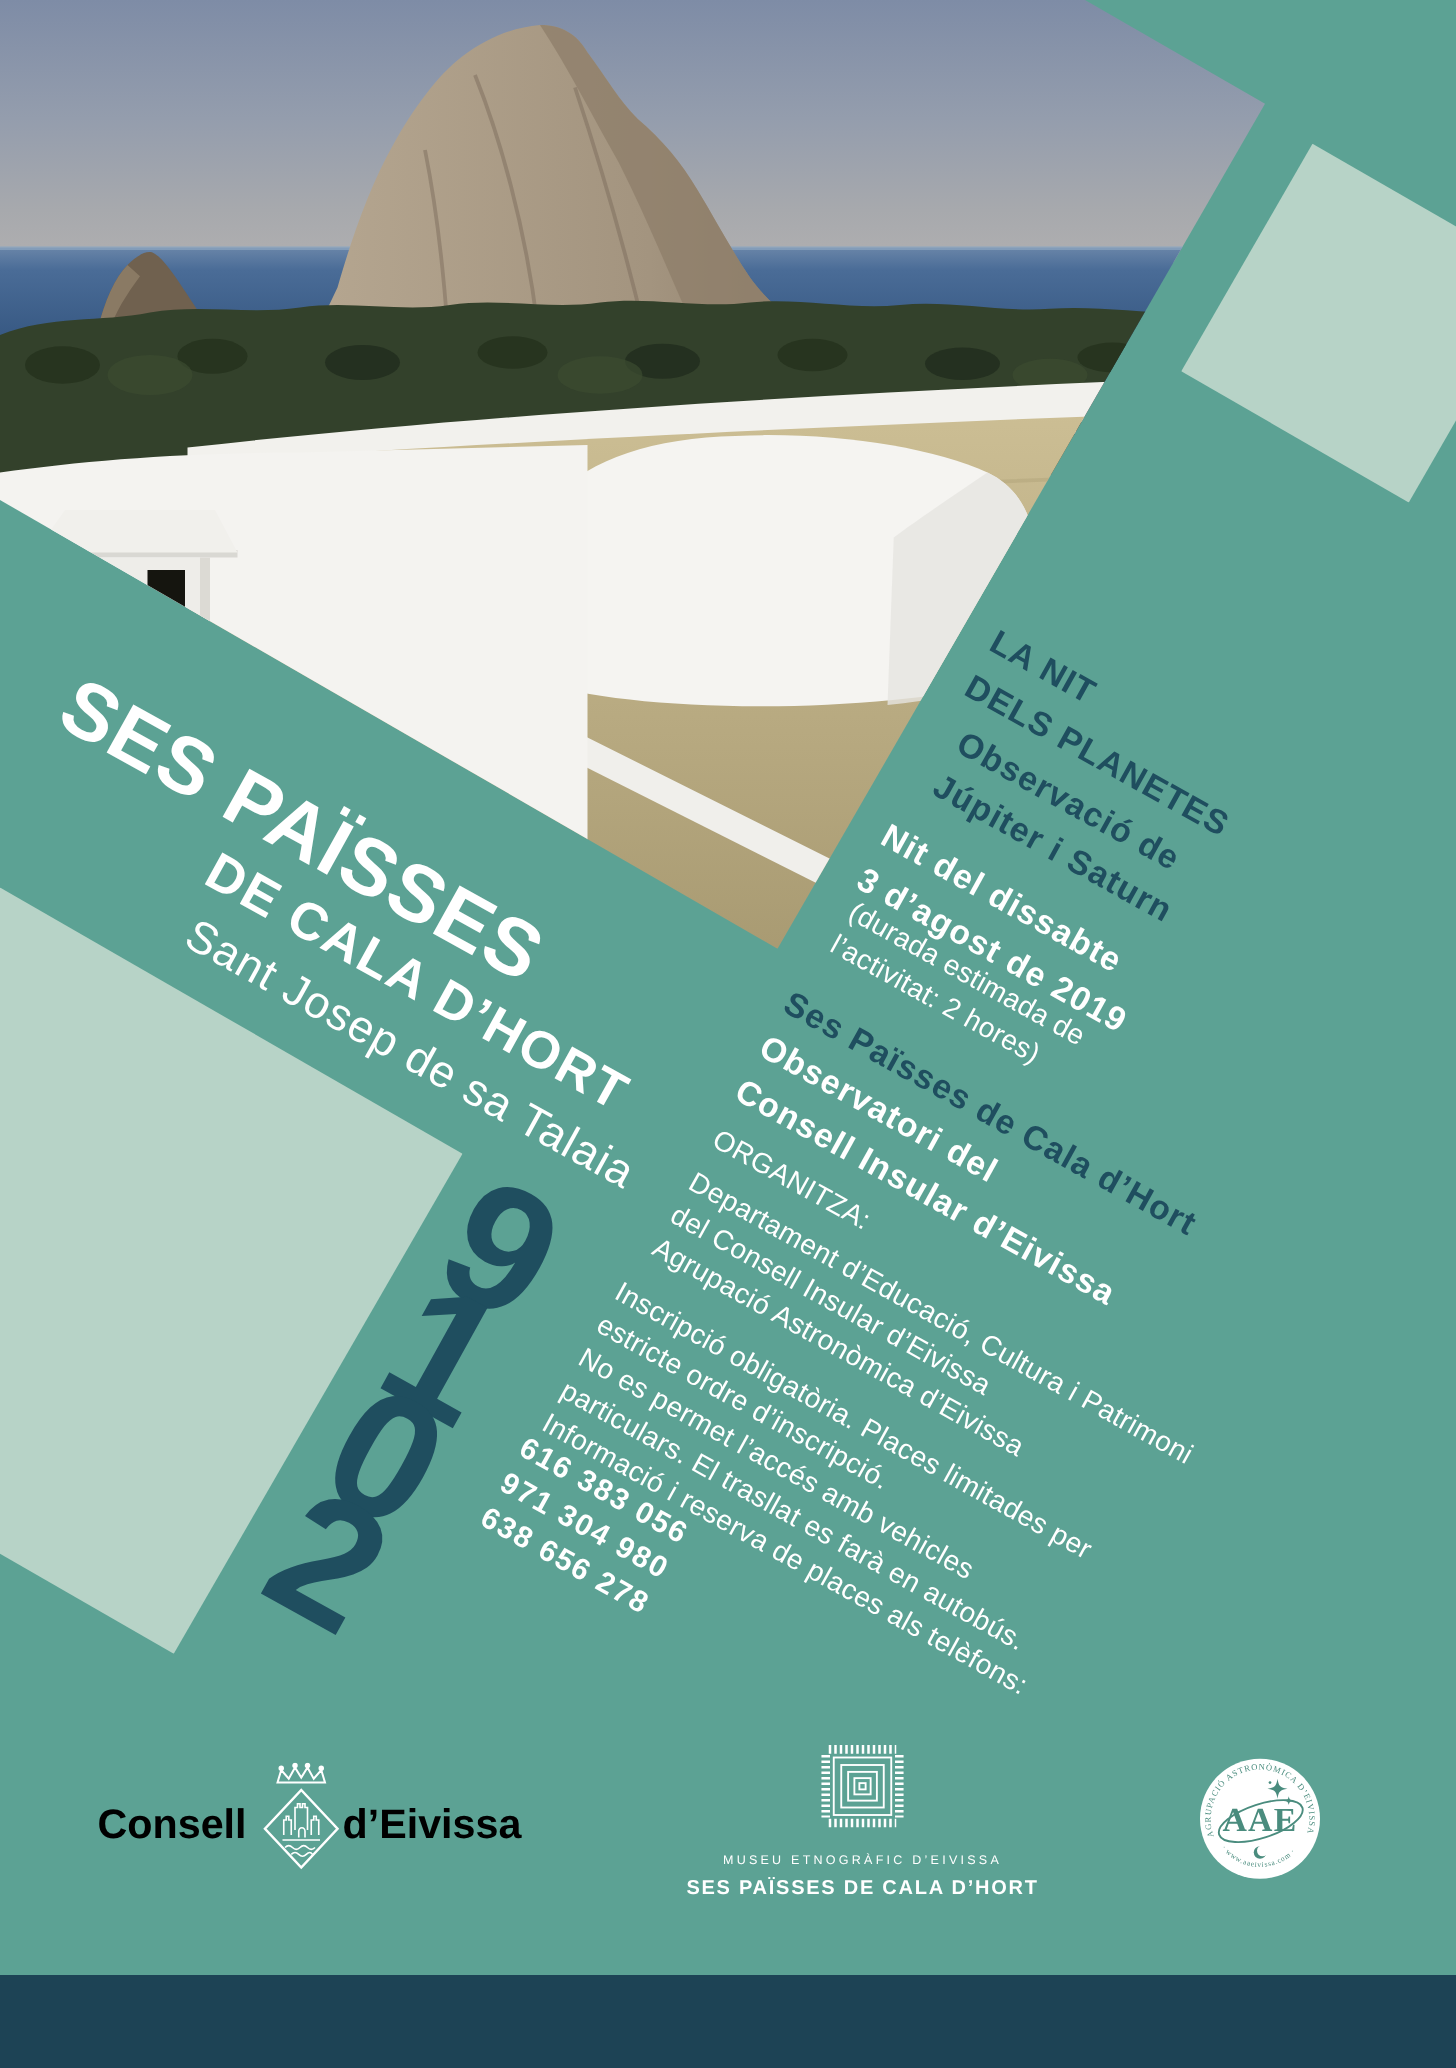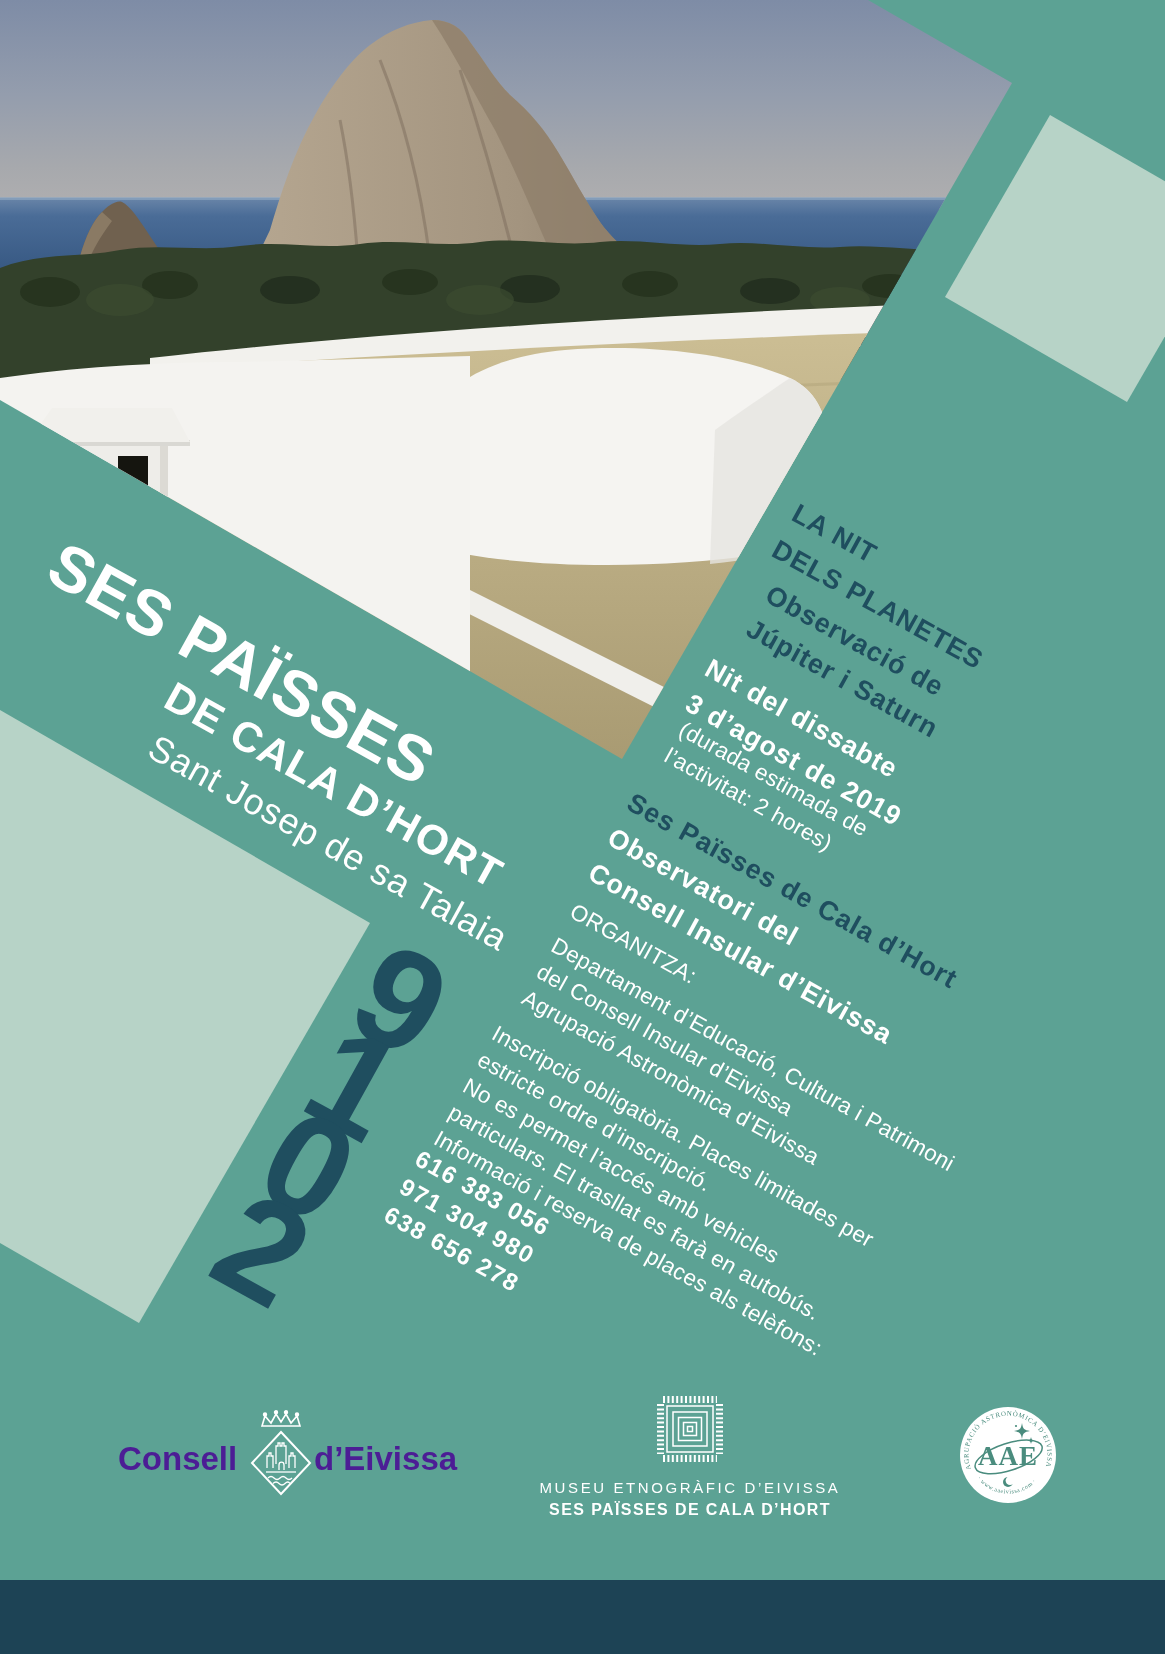--- a/index.html
+++ b/index.html
@@ -38,26 +38,26 @@
     line-height:32px;letter-spacing:1.5px;}
   
   #blk-title{left:71px;top:529px;color:#FFFFFF;}
   .t1{font-size:64px;font-weight:bold;letter-spacing:1px;line-height:70px;}
   .t2{font-size:42px;font-weight:bold;letter-spacing:1.5px;margin:4px 0 0 165px;line-height:46px;}
   .t3{font-size:36px;font-weight:normal;letter-spacing:1px;margin:10px 0 0 175px;line-height:40px;}
   
   #blk-year{left:380px;top:934px;width:100px;text-align:center;
     font-size:142px;font-weight:bold;line-height:95px;color:#1F4E5F;}
   
-  #consell{position:absolute;left:78px;top:1408px;width:370px;height:95px;color:#4c1d95;margin-left:40px;}
+  #consell{position:absolute;left:78px;top:1408px;width:370px;height:95px;color:#000000;}
   #consell .word1{position:absolute;left:0;top:32px;font-size:33px;font-weight:bold;}
   #consell .word2{position:absolute;left:196px;top:32px;font-size:33px;font-weight:bold;}
   #consell svg{position:absolute;left:130px;top:2px;}
   #museu{position:absolute;left:495px;top:1396px;width:390px;text-align:center;color:#fff;}
-  #museu .l1{margin-top:12px;font-size:15px;letter-spacing:2.6px;line-height:19px;}
+  #museu .l1{margin-top:12px;font-size:10px;letter-spacing:2.6px;line-height:19px;}
   #museu .l2{margin-top:3px;font-size:16px;font-weight:bold;letter-spacing:1.4px;line-height:19px;}
   #aae{position:absolute;left:948px;top:1395px;}
   #footer{position:absolute;left:0;top:1580px;width:1165px;height:74px;background:#1D4355;}
 </style>
 </head>
 <body>
 
 <div class="poster">
 
   <div id="photo">

